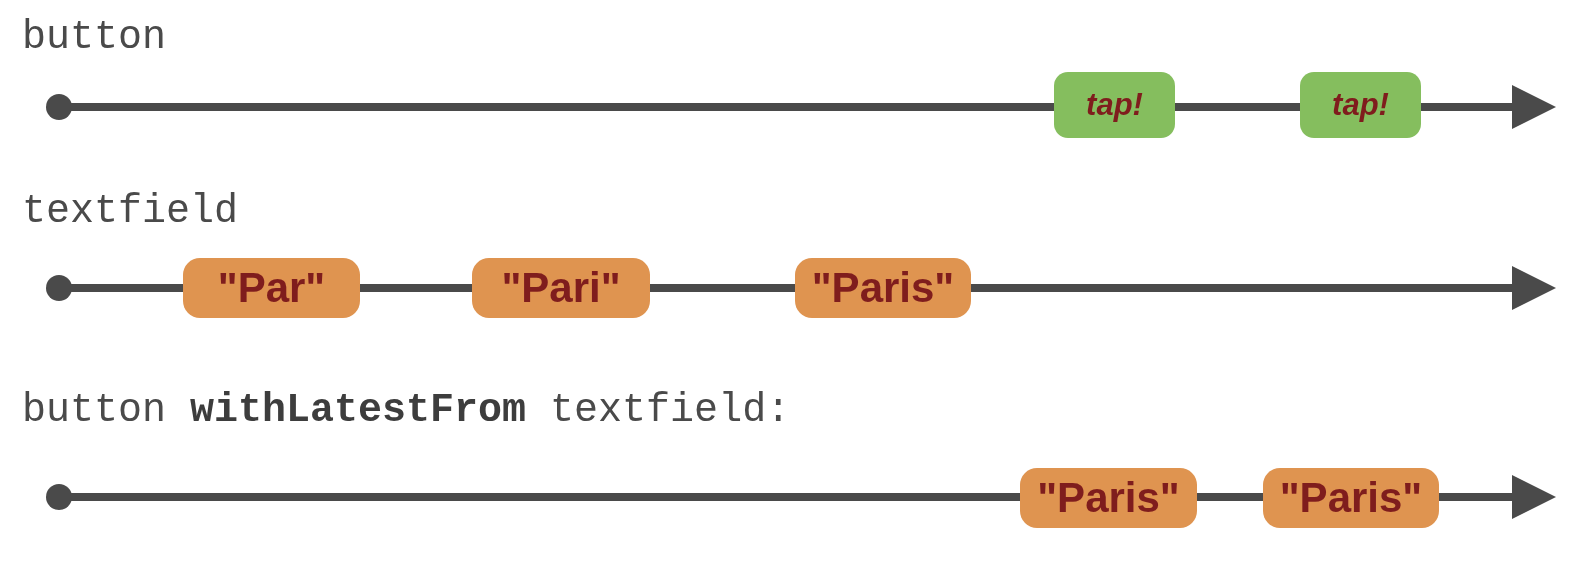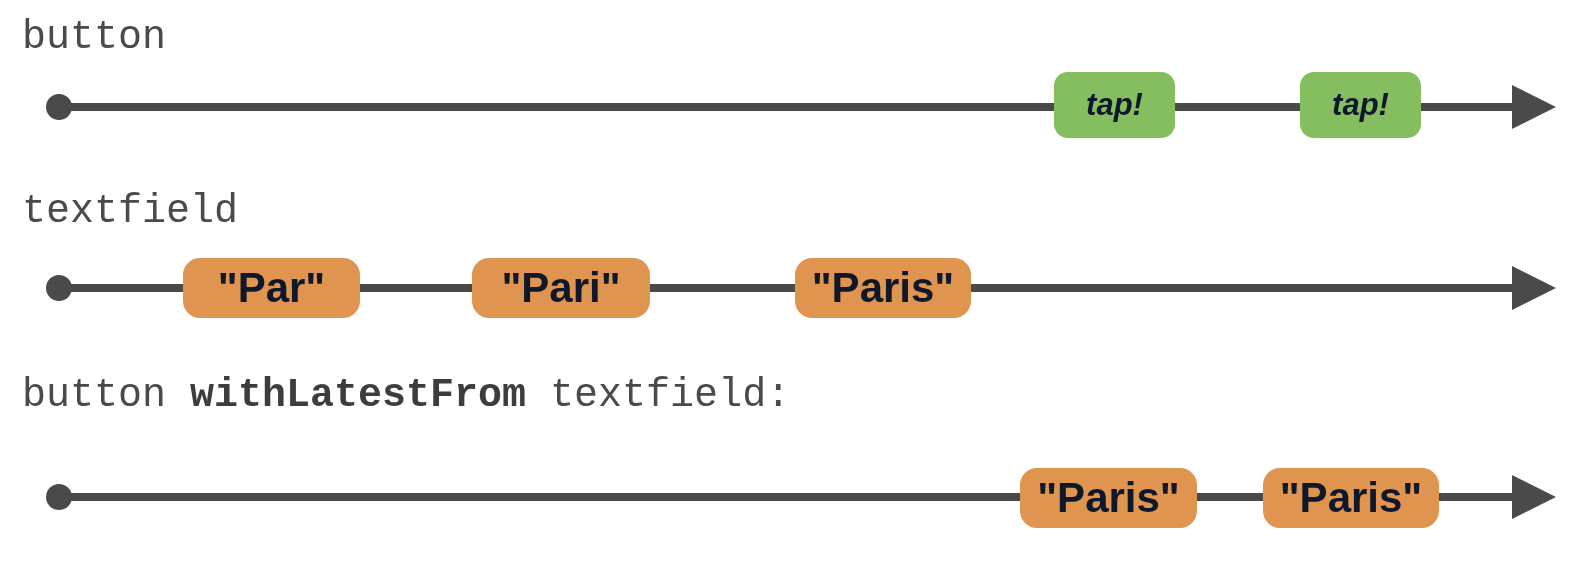--- a/index.html
+++ b/index.html
@@ -82,21 +82,21 @@
   }
 
   
   .marble {
     position: absolute;
     display: flex;
     align-items: center;
     justify-content: center;
     border-radius: 16px;
     box-sizing: border-box;
-    color: #0f172a;
+    color: #7f1d1d;
     font-family: "Liberation Sans", "DejaVu Sans", sans-serif;
     font-weight: bold;
     white-space: nowrap;
     user-select: none;
   }
   .marble.green {
     background: #85be5e;
     font-style: italic;
     font-size: 31px;
   }
@@ -126,21 +126,21 @@
       <div class="timeline" style="top: 253px;">
         <div class="timeline-start-dot"></div>
         <div class="timeline-line"></div>
         <div class="timeline-arrow-head"></div>
       </div>
       <div class="marble orange" style="left: 183px; top: 258px; width: 177px; height: 60px; border-radius: 17px;">"Par"</div>
       <div class="marble orange" style="left: 472px; top: 258px; width: 178px; height: 60px; border-radius: 17px;">"Pari"</div>
       <div class="marble orange" style="left: 795px; top: 258px; width: 176px; height: 60px; border-radius: 17px;">"Paris"</div>
     </div>
     <div class="stream-row" style="top: 0px;">
-      <div class="stream-label" style="top: 376px;"><span>button </span><span class="op">withLatestFrom</span><span> textfield:</span></div>
+      <div class="stream-label" style="top: 391px;"><span>button </span><span class="op">withLatestFrom</span><span> textfield:</span></div>
       <div class="timeline" style="top: 462px;">
         <div class="timeline-start-dot"></div>
         <div class="timeline-line"></div>
         <div class="timeline-arrow-head"></div>
       </div>
       <div class="marble orange" style="left: 1020px; top: 468px; width: 177px; height: 60px; border-radius: 17px;">"Paris"</div>
       <div class="marble orange" style="left: 1263px; top: 468px; width: 176px; height: 60px; border-radius: 17px;">"Paris"</div>
     </div>
   </div>
 

